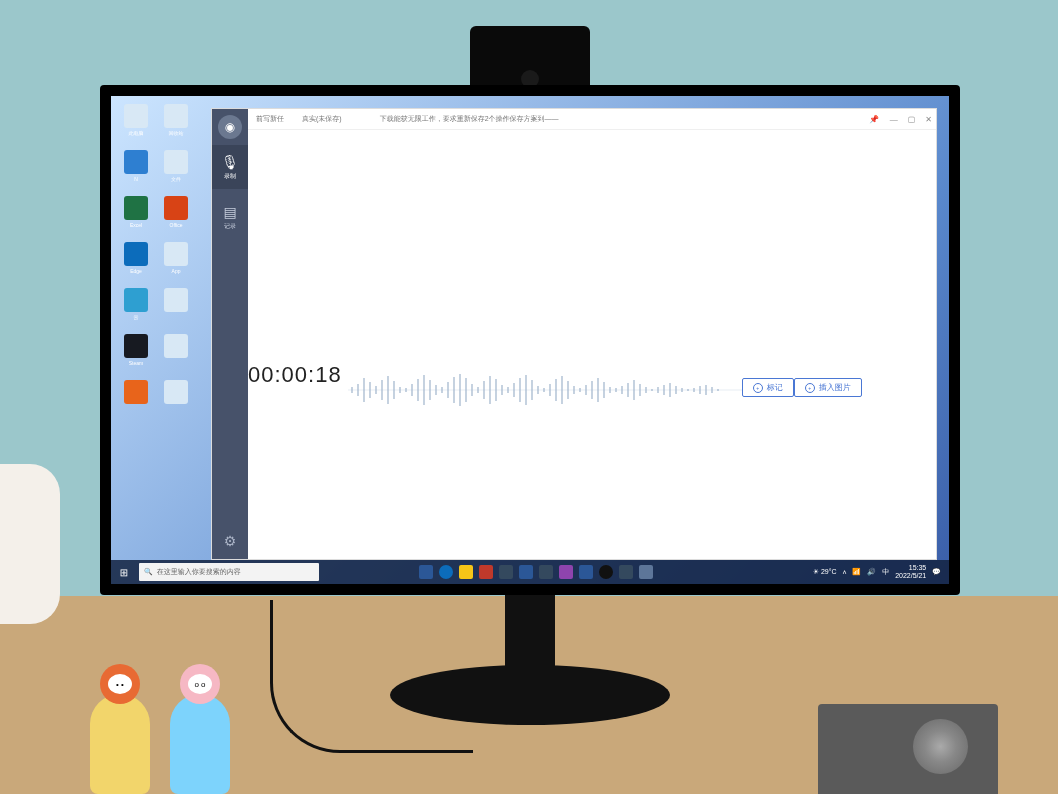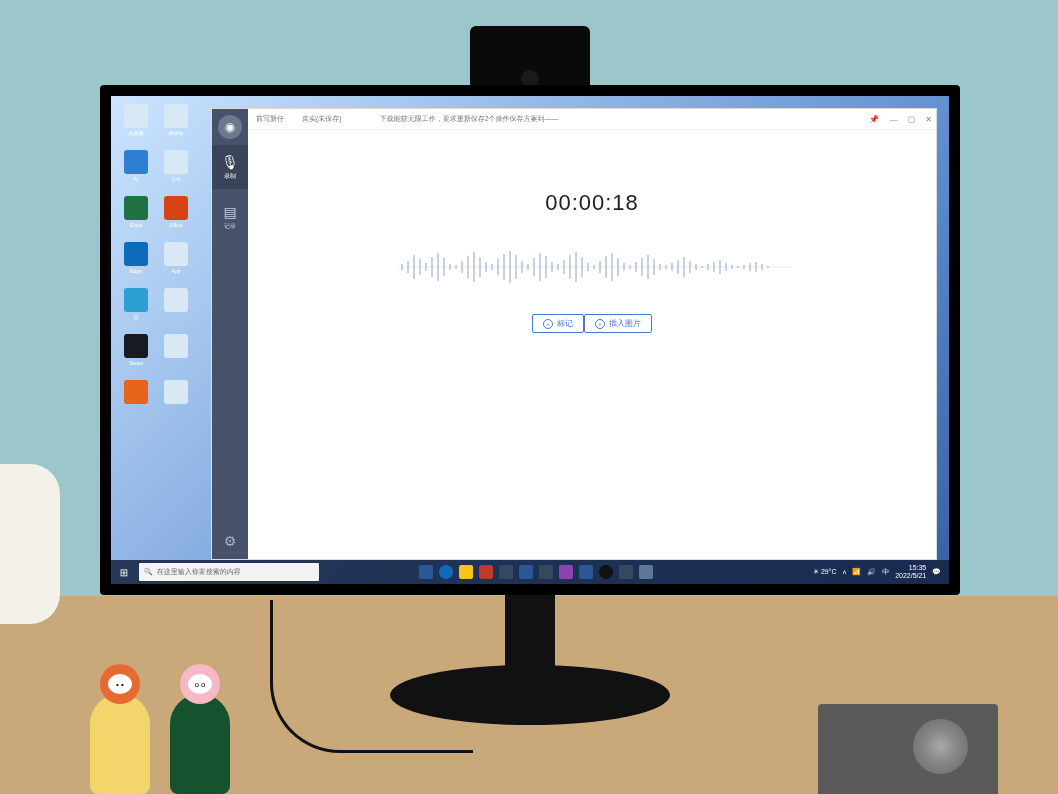--- a/index.html
+++ b/index.html
@@ -179,21 +179,21 @@
     color: #888;
   }
   .app-subheader {
     padding: 6px 10px;
     font-size: 8px;
     color: #555;
   }
   .app-content {
     flex: 1;
     display: flex;
-    flex-direction: column;
+    flex-direction: row;
     align-items: center;
     justify-content: flex-start;
     padding-top: 60px;
   }
   .timer {
     font-size: 22px;
     color: #222;
     letter-spacing: 1px;
   }
   .waveform {
@@ -324,21 +324,21 @@
   .fig1::before, .fig2::before {
     content: "";
     position: absolute;
     top: -30px;
     left: 10px;
     width: 40px;
     height: 40px;
     border-radius: 50%;
   }
   .fig1::before { background: #e86a33; }
-  .fig2 { left: 170px; background: #14532d; }
+  .fig2 { left: 170px; background: #7dd3fc; }
   .fig2::before { background: #f6b8c4; }
   .face {
     position: absolute;
     top: -20px;
     left: 18px;
     width: 24px;
     height: 20px;
     background: #fff;
     border-radius: 50%;
     font-size: 8px;

